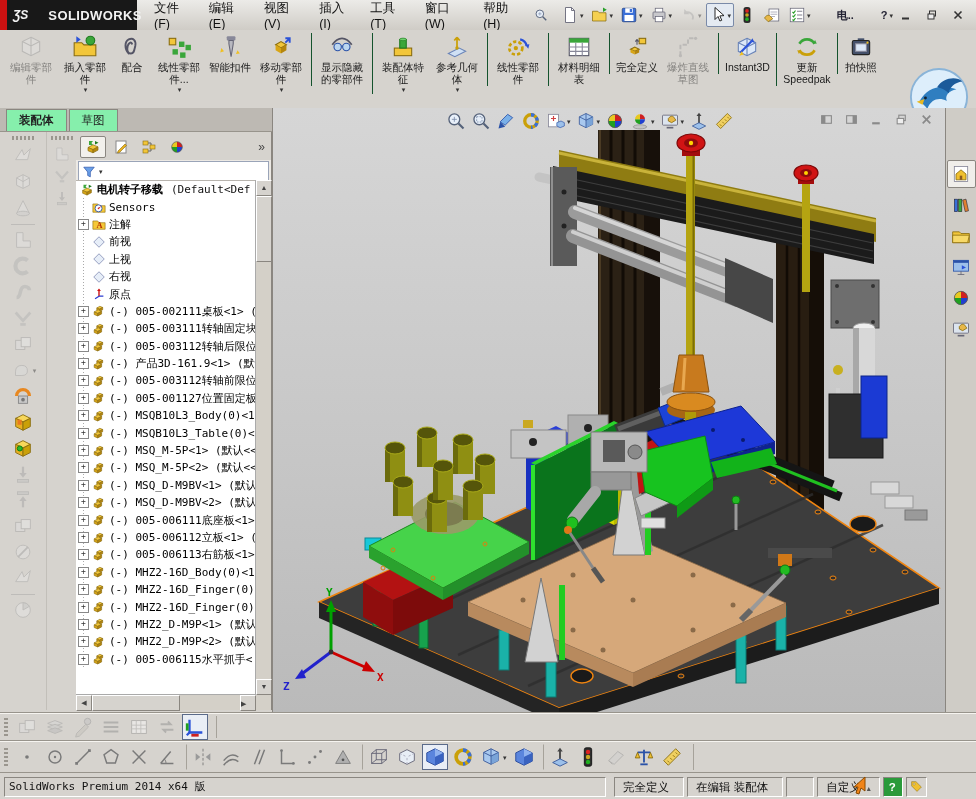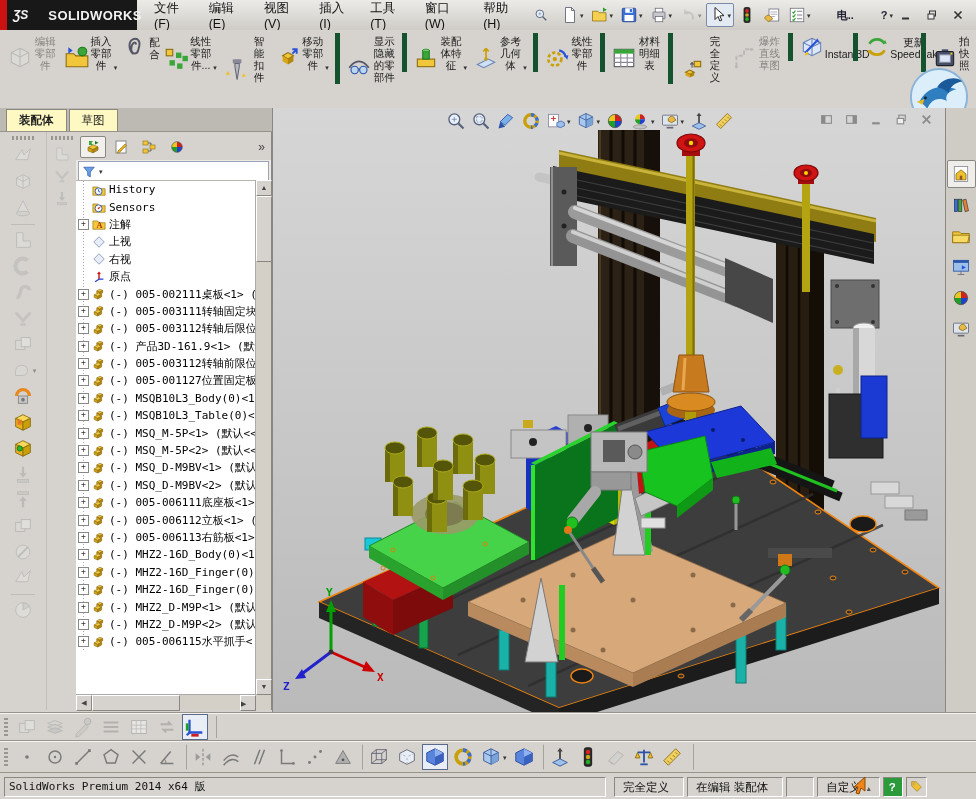--- a/index.html
+++ b/index.html
@@ -27,30 +27,30 @@
   .qbtn{display:inline-flex;align-items:center;padding:2px 2px;border:1px solid transparent;border-radius:2px}
   .qbtn.f-active{border-color:#7a8aa8;background:#e4eaf2}
   .qtxt{font-size:11px;color:#223;font-weight:bold;padding:0 1px}
   .qtxt:empty{display:none}
   .winctl{margin-left:auto;display:flex;gap:6px;padding-right:8px;color:#333}
   .wbtn{width:20px;height:18px;display:flex;align-items:center;justify-content:center}
   
   .cmdmgr{position:absolute;left:0;top:30px;width:976px;height:78px;background:#d6d3ce;
      border-bottom:1px solid #98948c;display:flex}
   .cmrow{display:flex;align-items:flex-start;padding:3px 2px 0 4px}
-  .cmb{display:flex;flex-direction:row;align-items:flex-end;padding:1px 3px;min-width:34px;cursor:default}
-  .cmb.f-sep{border-left:5px solid #14532d;margin-left:3px;padding-left:6px}
+  .cmb{display:flex;flex-direction:column;align-items:center;padding:1px 3px;min-width:34px;cursor:default}
+  .cmb.f-sep{border-left:1px solid #14532d;margin-left:3px;padding-left:6px}
   .cml{font-size:10.5px;line-height:1.15;text-align:center;max-width:48px;color:#1a1a1a;margin-top:1px}
   .cmb .dd{margin-top:1px}
   .bird{position:absolute;right:6px;top:36px}
   
   .tabrow{position:absolute;left:0;top:108px;width:272px;height:24px;background:#bdb9b3;
      border-bottom:1px solid #98948c;display:flex;align-items:flex-end;padding-left:6px;box-sizing:border-box}
-  .tab{padding:3px 12px;font-size:11.5px;background:#fef9c3;border:1px solid #8a8680;border-bottom:none;margin-right:2px;color:#222}
-  .tab.f-active{background:#fef9c3;font-weight:bold}
+  .tab{padding:3px 12px;font-size:11.5px;background:#86efac;border:1px solid #8a8680;border-bottom:none;margin-right:2px;color:#222}
+  .tab.f-active{background:#86efac;font-weight:bold}
   
   .leftzone{position:absolute;left:0;top:132px;width:76px;height:578px;background:#d6d3ce;display:flex}
   .ltcolA{width:46px;display:flex;flex-direction:column;align-items:center;border-right:1px solid #c2bfb9}
   .ltcolB{width:29px;display:flex;flex-direction:column;align-items:center}
   .grip{width:22px;height:4px;margin:4px 0 3px 0;
      background:repeating-linear-gradient(90deg,#9a968e 0 2px,transparent 2px 4px)}
   .grip.h{width:4px;height:18px;margin:0 4px;
      background:repeating-linear-gradient(#9a968e 0 2px,transparent 2px 4px)}
   .ltstack{display:flex;flex-direction:column;align-items:center}
   .ltbtn{display:flex;align-items:center;padding:2px 1px}
@@ -948,42 +948,49 @@
         </div>
       <span class="chev">»</span>
     </div>
     <div class="filter">
       <svg class="ic ic14">
           <use href="#f-filter"></use>
         </svg>
       <span class="dd">▾</span>
     </div>
     <div class="tree">
+      <div class="trow root">
+        <svg class="ic ic15">
+            <use href="#i-root"></use>
+          </svg>
+        <span class="tlabel">电机转子移载</span>
+        <span class="tconf">(Default&lt;Def</span>
+      </div>
       <div class="titems">
 
-      <div class="trow">
-            <span class="exp">+</span>
-            <svg class="ic ic15">
-              <use href="#i-history"></use>
-            </svg>
-            <span class="tlabel">History</span>
-          </div>
           <div class="trow">
             <span class="exp">+</span>
             <svg class="ic ic15">
               <use href="#i-sensors"></use>
             </svg>
             <span class="tlabel">Sensors</span>
           </div>
           <div class="trow f-expand">
             <span class="exp">+</span>
             <svg class="ic ic15">
               <use href="#i-annot"></use>
             </svg>
             <span class="tlabel">注解</span>
+          </div>
+          <div class="trow">
+            <span class="exp">+</span>
+            <svg class="ic ic15">
+              <use href="#i-plane"></use>
+            </svg>
+            <span class="tlabel">前视</span>
           </div>
           <div class="trow">
             <span class="exp">+</span>
             <svg class="ic ic15">
               <use href="#i-plane"></use>
             </svg>
             <span class="tlabel">上视</span>
           </div>
           <div class="trow">
             <span class="exp">+</span>

